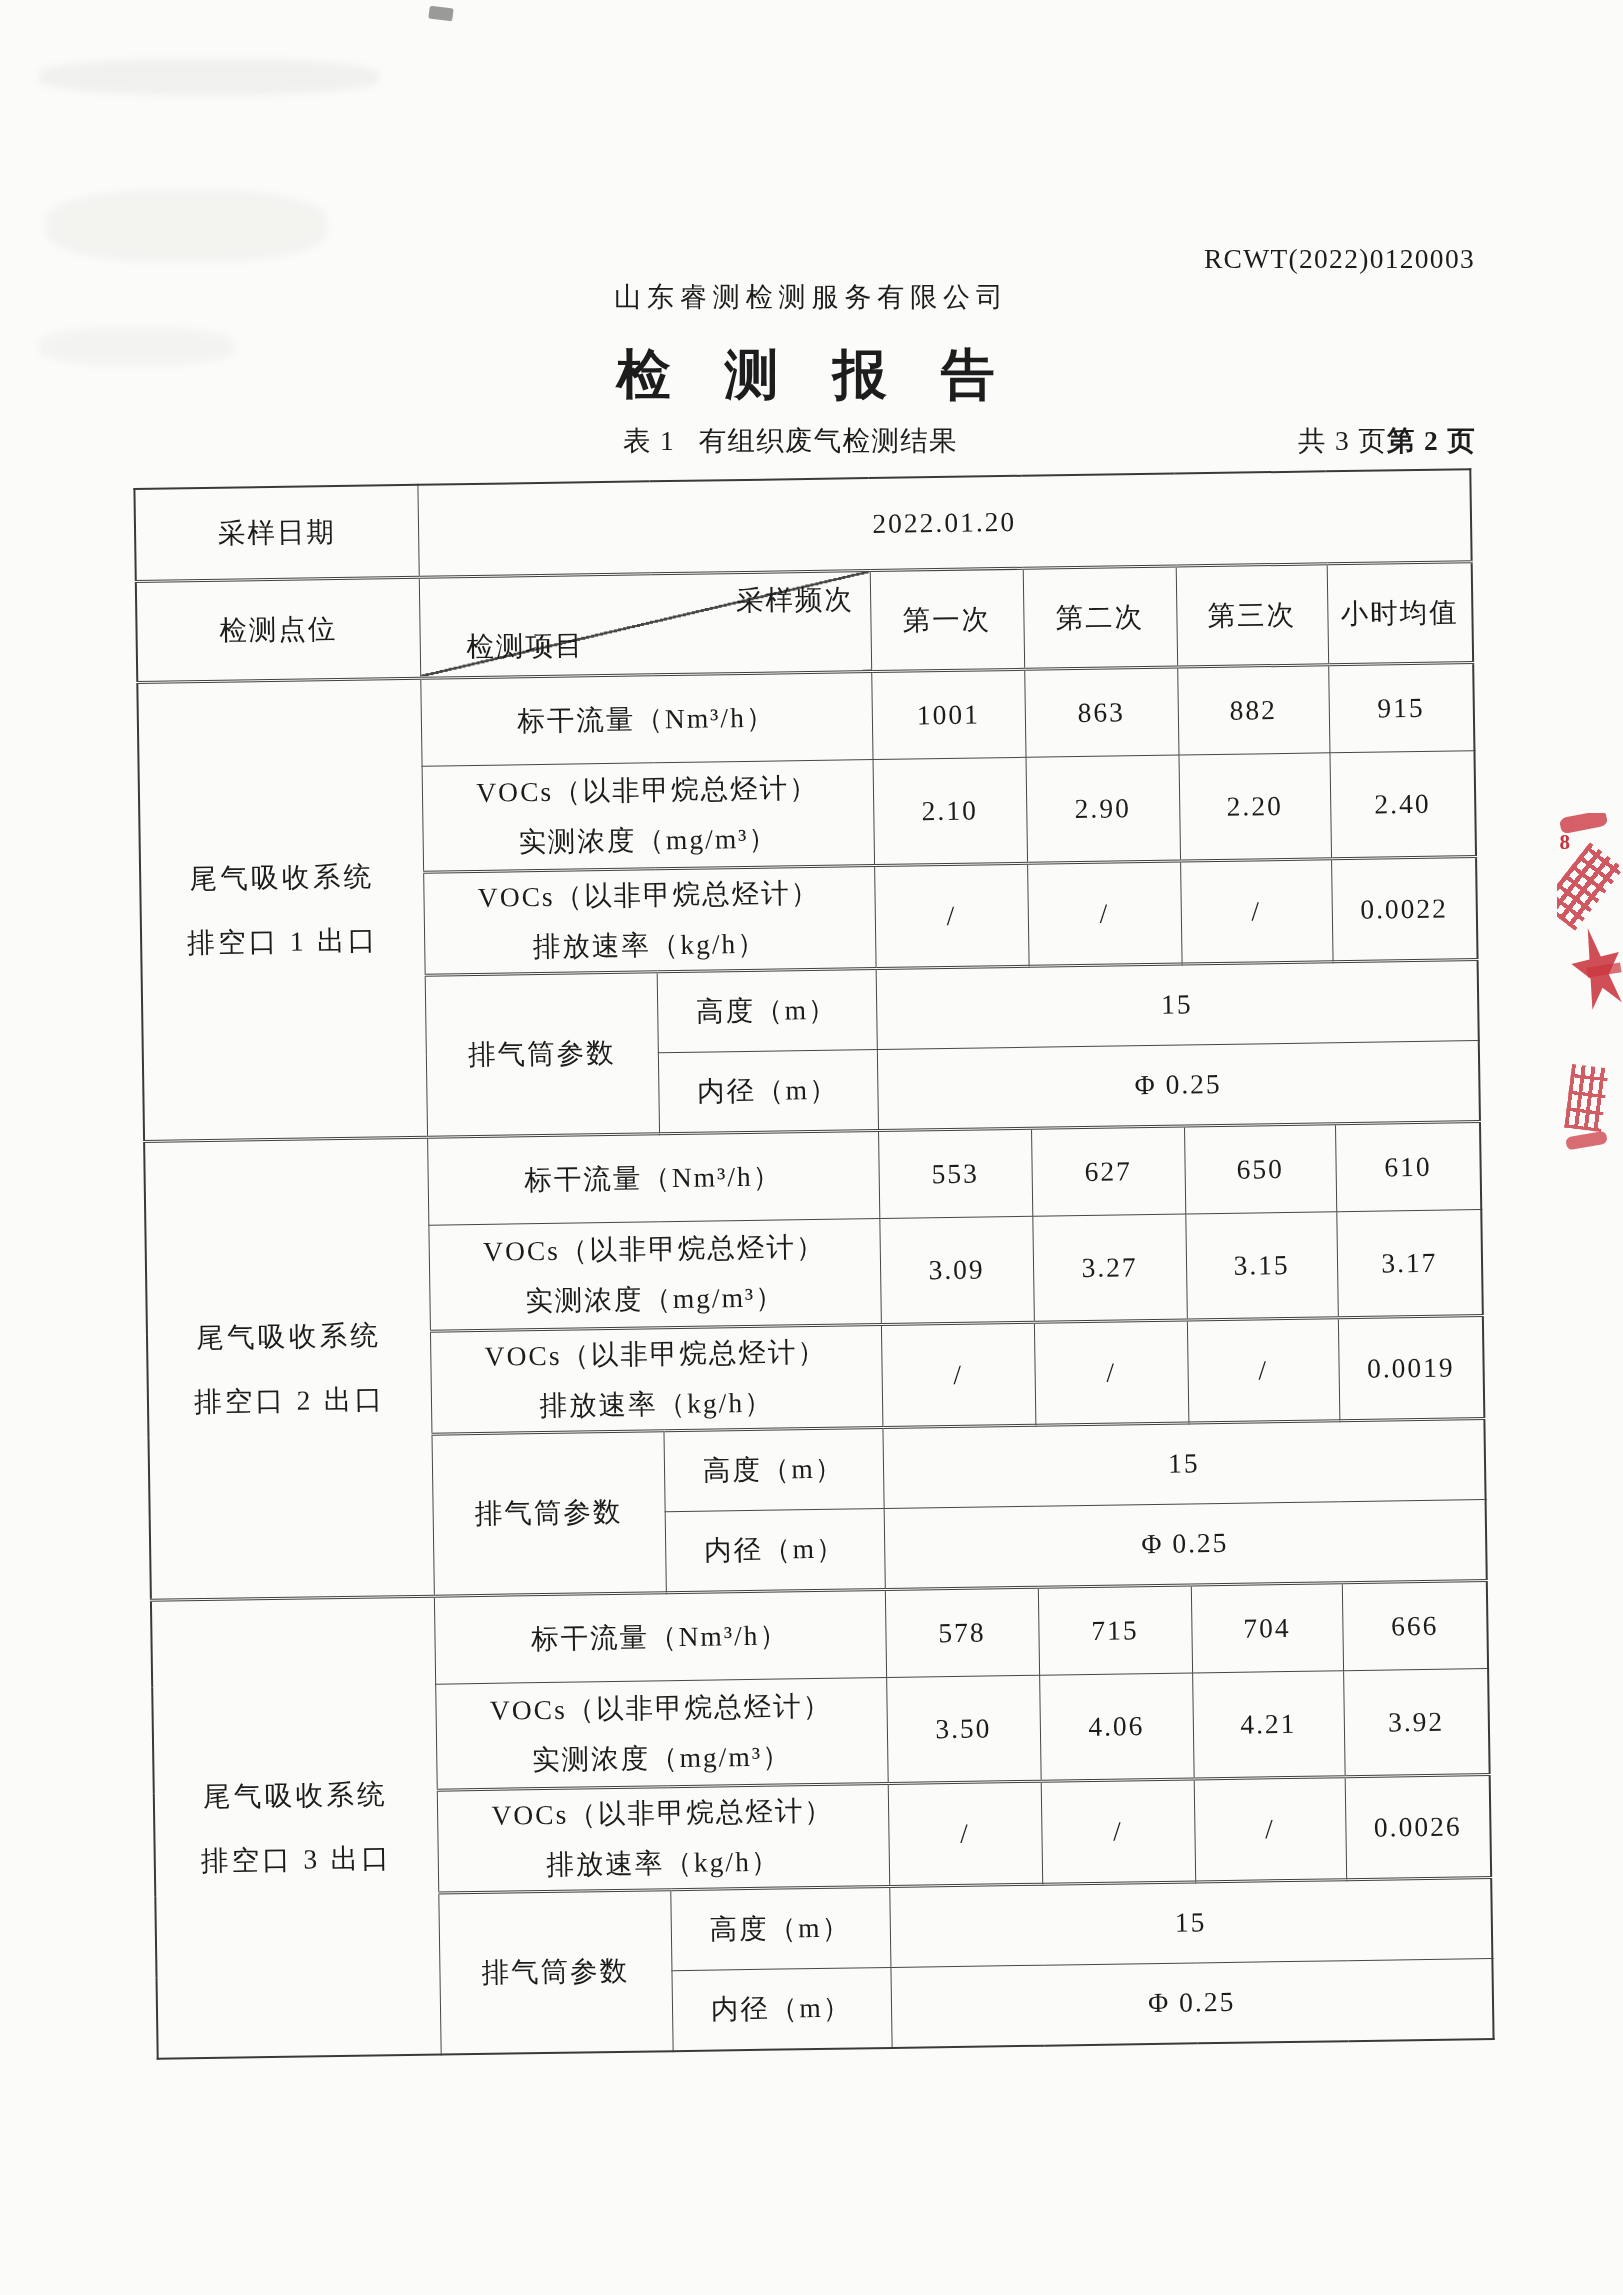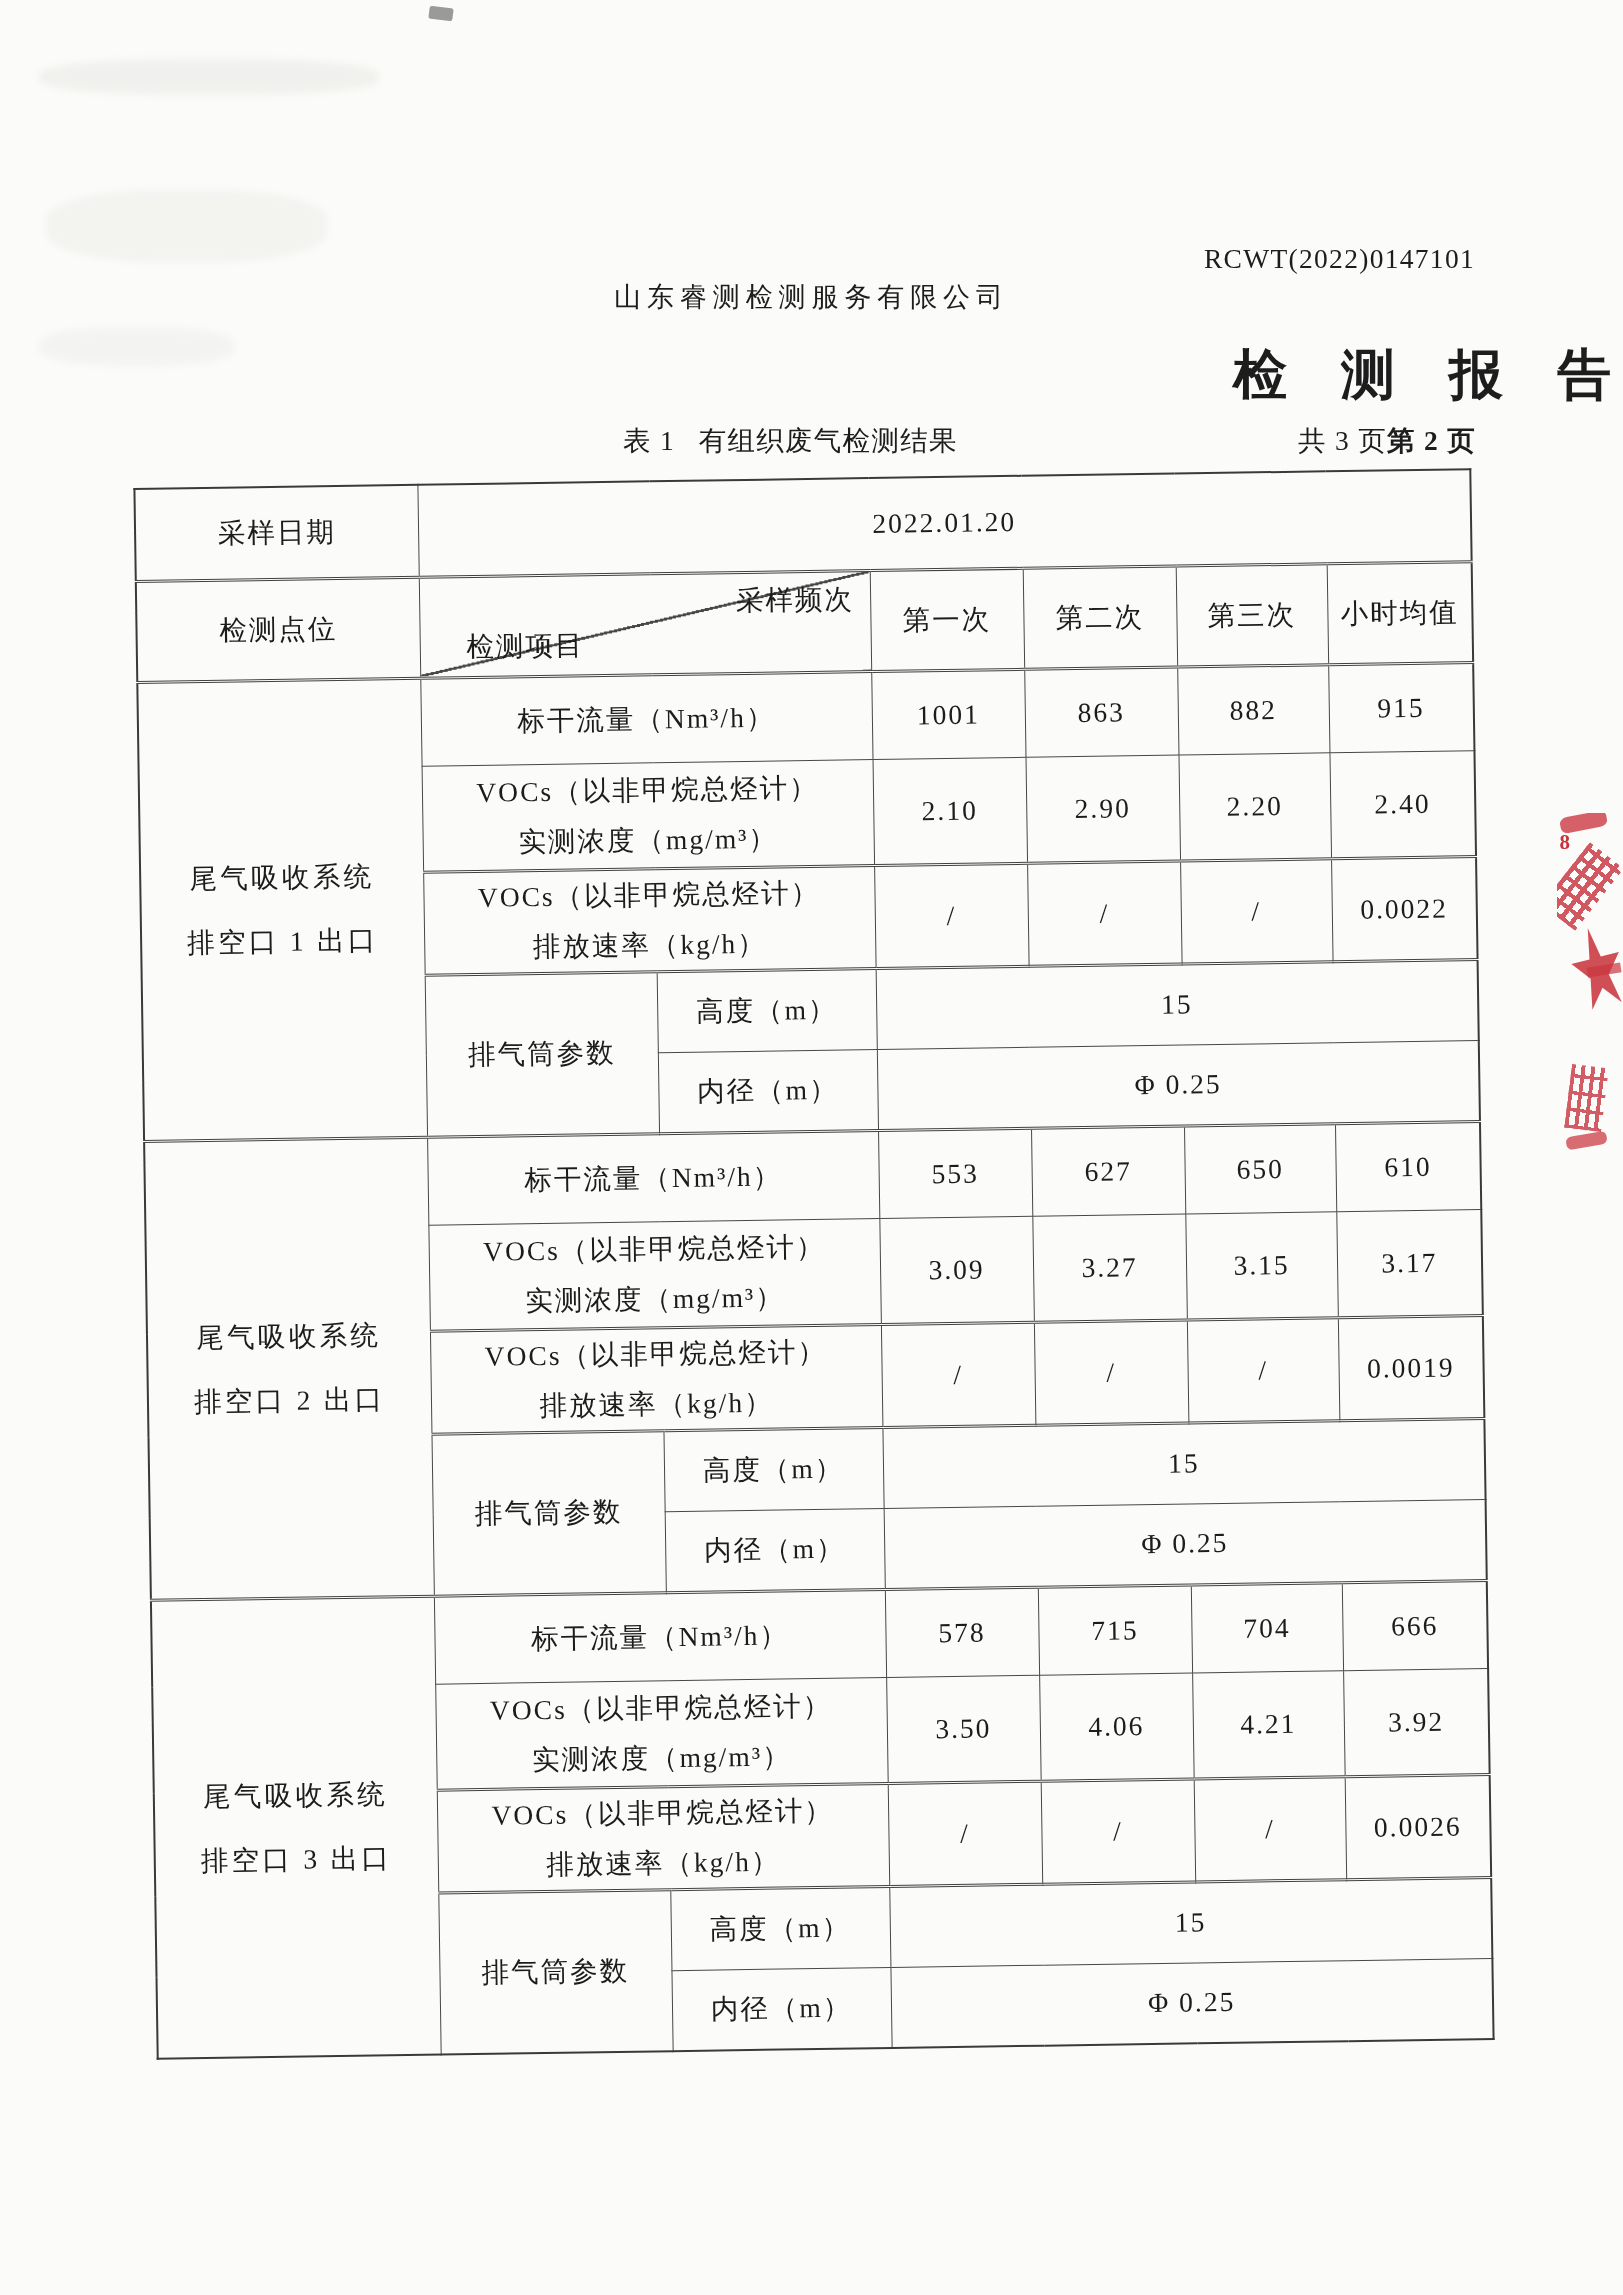--- a/index.html
+++ b/index.html
@@ -8,21 +8,21 @@
     background:#fbfbf9;
     font-family:"Liberation Serif","DejaVu Serif",serif;
     color:#1d1d1d;
   }
   
   .smudge{position:absolute;background:#9a9a92;filter:blur(3.9px);border-radius:40%;}
   .ink-mark{position:absolute;background:#4a4a4a;border-radius:2.6px;transform:rotate(7deg);opacity:.55;}
 
   .report-no{position:absolute;top:243px;right:148px;font-size:27.5px;letter-spacing:1.3px;white-space:nowrap;}
   .company{position:absolute;top:279px;left:0;width:100%;text-align:center;font-size:27px;letter-spacing:5.9px;white-space:nowrap;}
-  .doc-title{position:absolute;top:339px;left:0;width:100%;text-align:right;font-size:54px;font-weight:bold;letter-spacing:11.8px;word-spacing:17px;white-space:nowrap;}
+  .doc-title{position:absolute;top:339px;left:0;width:100%;text-align:center;font-size:54px;font-weight:bold;letter-spacing:11.8px;word-spacing:17px;white-space:nowrap;}
 
   .caption{position:absolute;top:423px;left:145px;width:1335px;display:flex;align-items:baseline;font-size:27.5px;letter-spacing:1.3px;white-space:nowrap;}
   .caption .t1{margin-left:478px;font-family:Liberation Serif, serif;}
   .caption .t2{margin-left:23.6px;text-align:center;}
   .caption .spacer{flex:1;}
   .caption .p2{margin-right:3.9px;font-weight:bold;}
 
   .table-wrap{position:absolute;left:145px;top:478px;width:1335px;transform:rotate(-0.85deg);transform-origin:50% 50%;}
   table.report{border-collapse:collapse;table-layout:fixed;width:1335px;border:2.6px solid #3a3a3a;}
   table.report td{
@@ -75,21 +75,21 @@
   .stamp .arc-bot{left:9.2px;top:321px;width:41px;height:13px;background:rgba(202,52,62,.72);border-radius:6.5px/5.2px;transform:rotate(-10deg);}
 </style>
 </head>
 <body>
 
 <div class="smudge" style="left:39px;top:59px;width:340px;height:36px;opacity:.10;"></div>
 <div class="smudge" style="left:46px;top:190px;width:281px;height:72px;opacity:.08;"></div>
 <div class="smudge" style="left:39px;top:327px;width:196px;height:39px;opacity:.07;"></div>
 <div class="ink-mark" style="left:429px;top:6.5px;width:23.6px;height:13px;"></div>
 
-<div class="report-no">RCWT(2022)0147101</div>
+<div class="report-no">RCWT(2022)0120003</div>
 <div class="company">山东睿测检测服务有限公司</div>
 <div class="doc-title">检 测 报 告</div>
 
 <div class="caption">
   <span class="t1">表 1</span>
   <span class="t2">有组织废气检测结果</span>
   <span class="spacer"></span>
   <span class="p1">共 3 页</span>
   <span class="p2">第 2 页</span>
 </div>

